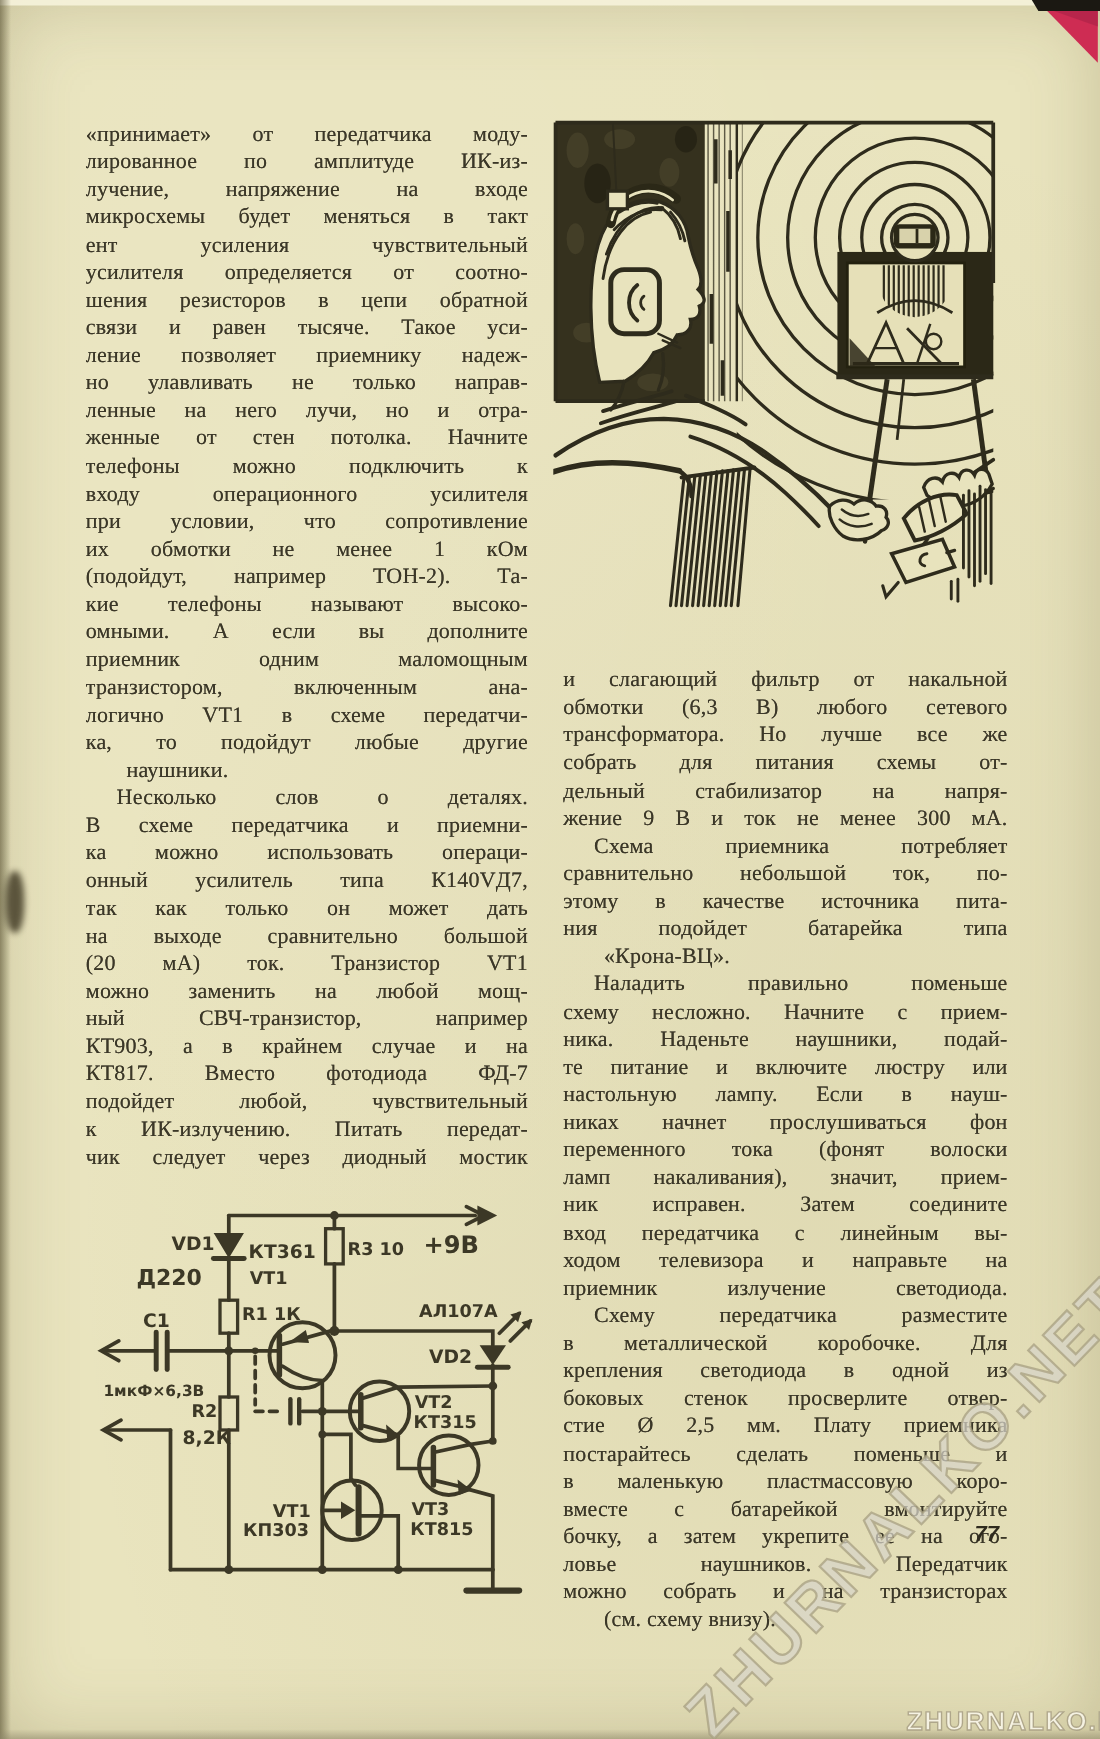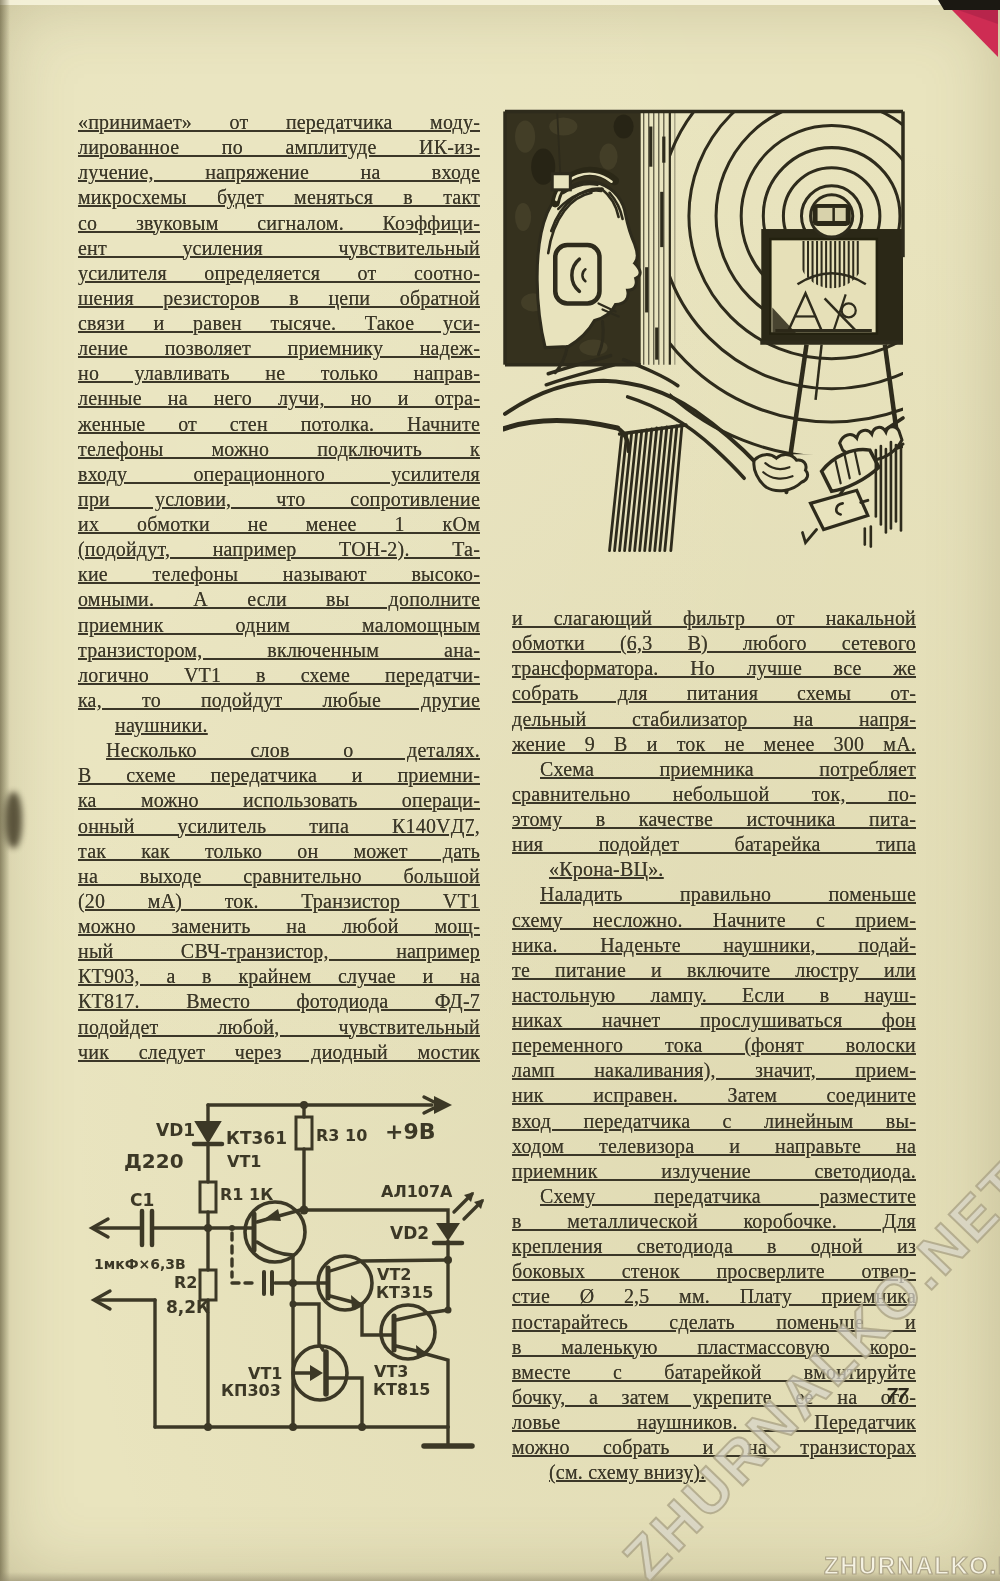--- a/index.html
+++ b/index.html
@@ -11,21 +11,21 @@
         box-shadow:inset 0 0 70px rgba(110,100,58,.28);
         font-family:"Liberation Serif", serif;}
   .edge-top{position:absolute;left:0;top:0;width:100%;height:5px;background:#f6f3dc;opacity:.9;}
   .edge-left{position:absolute;left:0;top:0;bottom:0;width:10px;
              background:linear-gradient(to right,#4d4628,rgba(77,70,40,0));opacity:.55;}
   .edge-bottom{position:absolute;left:0;bottom:0;width:100%;height:9px;
              background:linear-gradient(to top,#8f876a,rgba(143,135,106,0));opacity:.55;}
   .edge-blob{position:absolute;left:5px;top:792px;width:17px;height:56px;background:#453e28;
              border-radius:45%;filter:blur(3px);opacity:.85;}
   .corner-svg{position:absolute;left:936px;top:0;}
-  .col{position:absolute;color:#3b3728;text-decoration:underline;}
+  .col{position:absolute;color:#3b3728;}
   .tl{height:25.14px;line-height:25.14px;font-size:20px;letter-spacing:.2px;
       text-align:justify;text-align-last:justify;overflow:visible;white-space:normal;
       text-shadow:0 0 .6px rgba(59,55,40,.8);}
   .tl.ind{text-indent:28px;}
   .tl.end{text-align-last:left;margin-left:37px;}
   #col-left{left:78px;top:110px;width:402px;}
   #col-right{left:512px;top:606px;width:404px;}
   #illustration{position:absolute;left:503px;top:96px;}
   #schematic{position:absolute;left:80px;top:1092px;}
   .pagenum{position:absolute;left:886px;top:1384px;font-family:Liberation Sans, sans-serif;
@@ -52,21 +52,20 @@
     <polygon points="2,0 64,0 64,10 8,10" fill="#1b1812"></polygon>
     <polygon points="16,10 62,10 62,57" fill="#ce2c53"></polygon>
     <polygon points="22,10 62,10 62,24" fill="#b2244a" opacity=".8"></polygon>
   </svg>
 
   <div class="col" id="col-left">
       <div class="tl">«принимает» от передатчика моду-</div>
       <div class="tl">лированное по амплитуде ИК-из-</div>
       <div class="tl">лучение, напряжение на входе</div>
       <div class="tl">микросхемы будет меняться в такт</div>
-      <div class="tl">со звуковым сигналом. Коэффици-</div>
       <div class="tl">ент усиления чувствительный</div>
       <div class="tl">усилителя определяется от соотно-</div>
       <div class="tl">шения резисторов в цепи обратной</div>
       <div class="tl">связи и равен тысяче. Такое уси-</div>
       <div class="tl">ление позволяет приемнику надеж-</div>
       <div class="tl">но улавливать не только направ-</div>
       <div class="tl">ленные на него лучи, но и отра-</div>
       <div class="tl">женные от стен потолка. Начните</div>
       <div class="tl">телефоны можно подключить к</div>
       <div class="tl">входу операционного усилителя</div>
@@ -85,20 +84,21 @@
       <div class="tl">ка можно использовать операци-</div>
       <div class="tl">онный усилитель типа К140VД7,</div>
       <div class="tl">так как только он может дать</div>
       <div class="tl">на выходе сравнительно большой</div>
       <div class="tl">(20 мА) ток. Транзистор VT1</div>
       <div class="tl">можно заменить на любой мощ-</div>
       <div class="tl">ный СВЧ-транзистор, например</div>
       <div class="tl">КТ903, а в крайнем случае и на</div>
       <div class="tl">КТ817. Вместо фотодиода ФД-7</div>
       <div class="tl">подойдет любой, чувствительный</div>
+      <div class="tl">к ИК-излучению. Питать передат-</div>
       <div class="tl">чик следует через диодный мостик</div>
     </div>
   <div class="col" id="col-right">
       <div class="tl">и слагающий фильтр от накальной</div>
       <div class="tl">обмотки (6,3 В) любого сетевого</div>
       <div class="tl">трансформатора. Но лучше все же</div>
       <div class="tl">собрать для питания схемы от-</div>
       <div class="tl">дельный стабилизатор на напря-</div>
       <div class="tl">жение 9 В и ток не менее 300 мА.</div>
       <div class="tl ind">Схема приемника потребляет</div>

